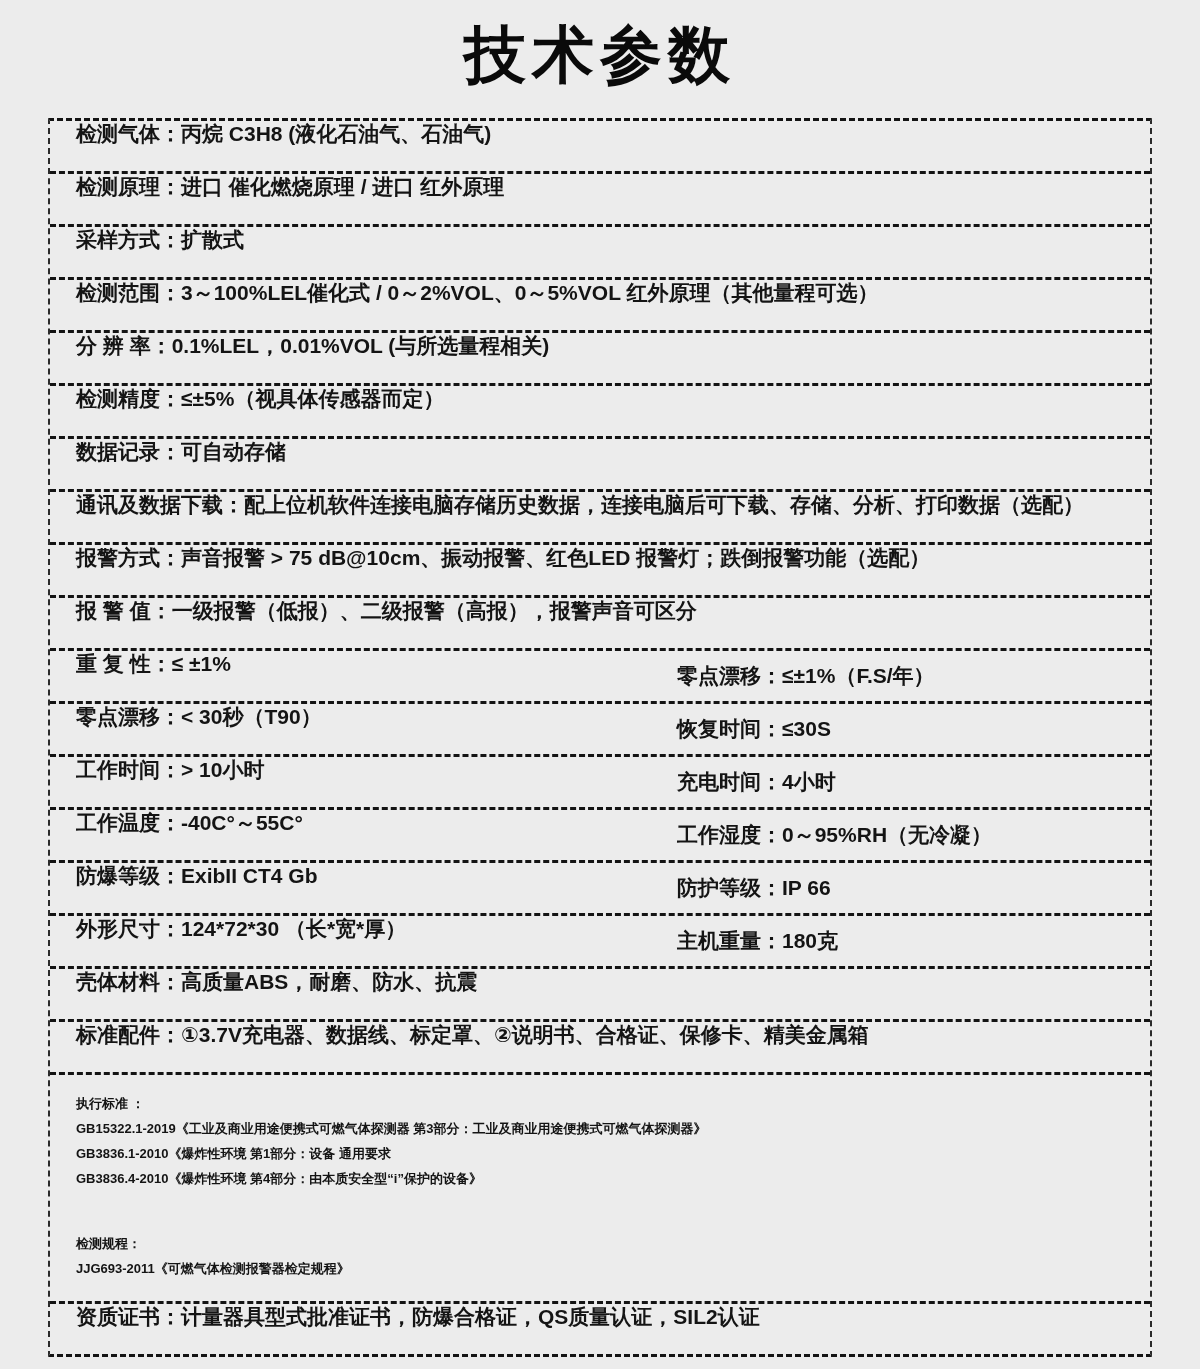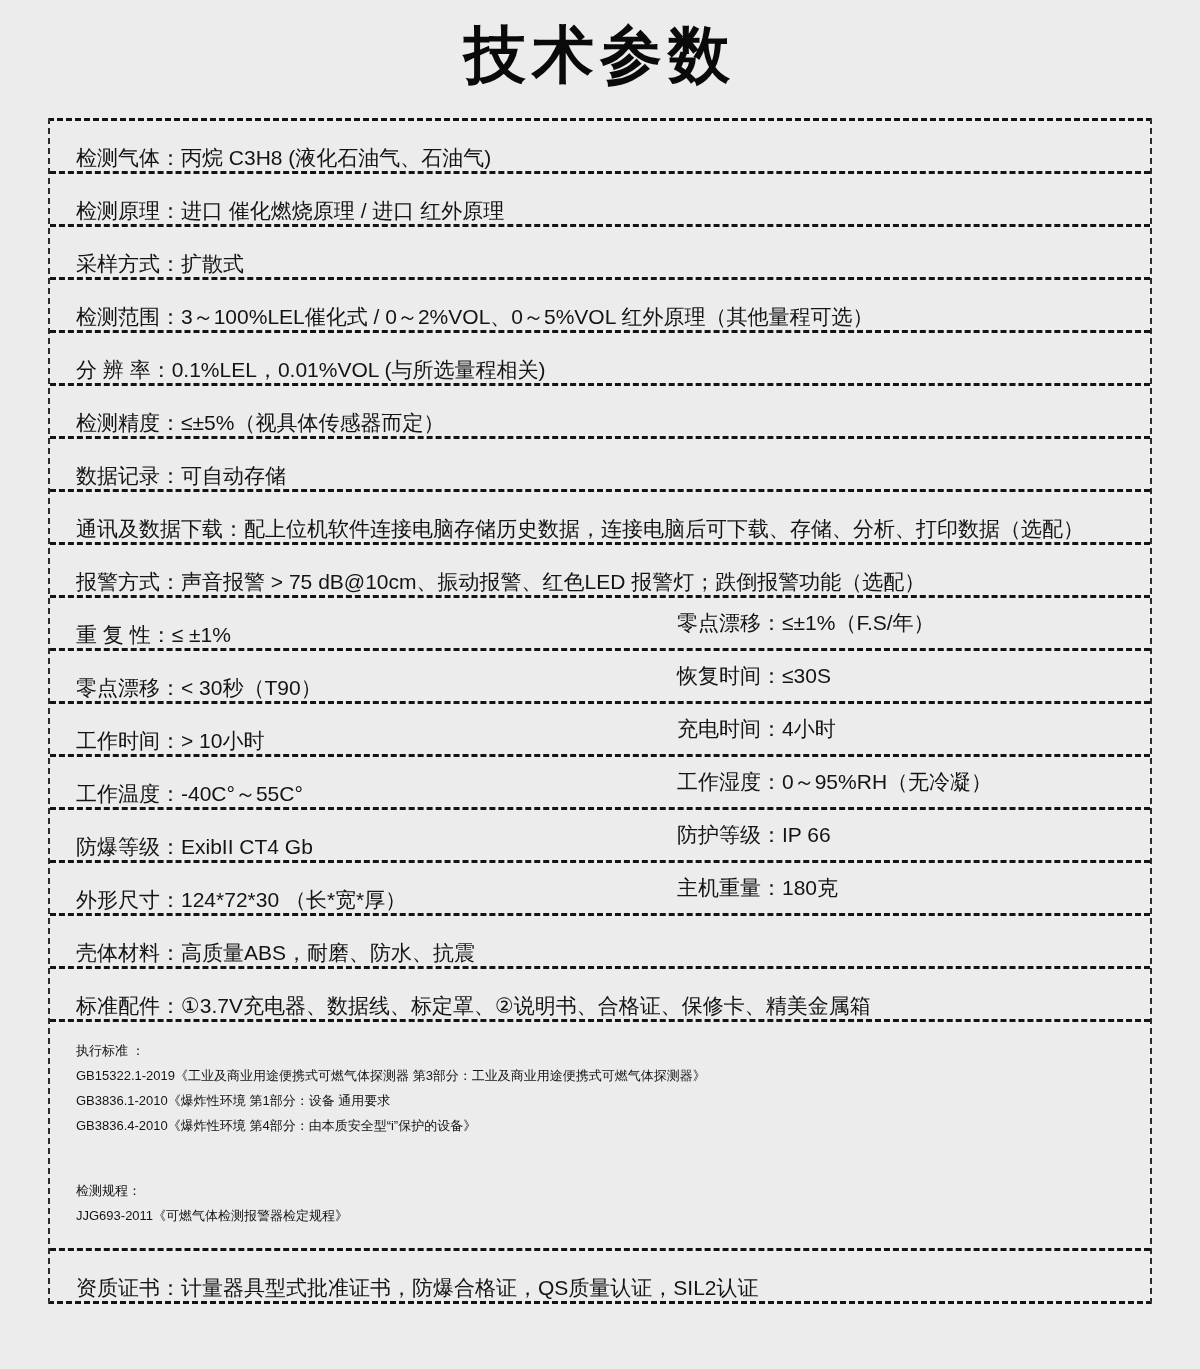--- a/index.html
+++ b/index.html
@@ -25,26 +25,27 @@
     border-top: 3px dashed #141414;
     border-bottom: 3px dashed #141414;
     border-left: 2px dashed #2a2a2a;
     border-right: 2px dashed #2a2a2a;
     background: #ececec;
   }
   .spec-row {
     position: relative;
     min-height: 50px;
     display: flex;
-    align-items: flex-end;
+    align-items: flex-start;
     padding: 0 10px 0 26px;
     font-size: 21px;
     line-height: 26px;
     white-space: nowrap;
     overflow: hidden;
+    font-weight: bold;
   }
   .spec-row + .spec-row {
     border-top: 3px dashed #141414;
   }
   .cell { white-space: nowrap; }
   .cell.second {
     position: absolute;
     left: 627px;
     top: 50%;
     transform: translateY(-50%);
@@ -88,20 +89,23 @@
     <div class="spec-row">
       <div class="cell"><span>数据记录</span><span>：</span><span>可自动存储</span></div>
     </div>
     <div class="spec-row">
       <div class="cell"><span>通讯及数据下载</span><span>：</span><span>配上位机软件连接电脑存储历史数据，连接电脑后可下载、存储、分析、打印数据（选配）</span></div>
     </div>
     <div class="spec-row">
       <div class="cell"><span>报警方式</span><span>：</span><span>声音报警 &gt; 75 dB@10cm、振动报警、红色LED 报警灯；跌倒报警功能（选配）</span></div>
     </div>
     <div class="spec-row">
+      <div class="cell"><span>报 警 值</span><span>：</span><span>一级报警（低报）、二级报警（高报），报警声音可区分</span></div>
+    </div>
+    <div class="spec-row">
       <div class="cell"><span>重 复 性</span><span>：</span><span>≤ ±1%</span></div>
       <div class="cell second"><span>零点漂移</span><span>：</span><span>≤±1%（F.S/年）</span></div>
     </div>
     <div class="spec-row">
       <div class="cell"><span>零点漂移</span><span>：</span><span>&lt; 30秒（T90）</span></div>
       <div class="cell second"><span>恢复时间</span><span>：</span><span>≤30S</span></div>
     </div>
     <div class="spec-row">
       <div class="cell"><span>工作时间</span><span>：</span><span>&gt; 10小时</span></div>
       <div class="cell second"><span>充电时间</span><span>：</span><span>4小时</span></div>

